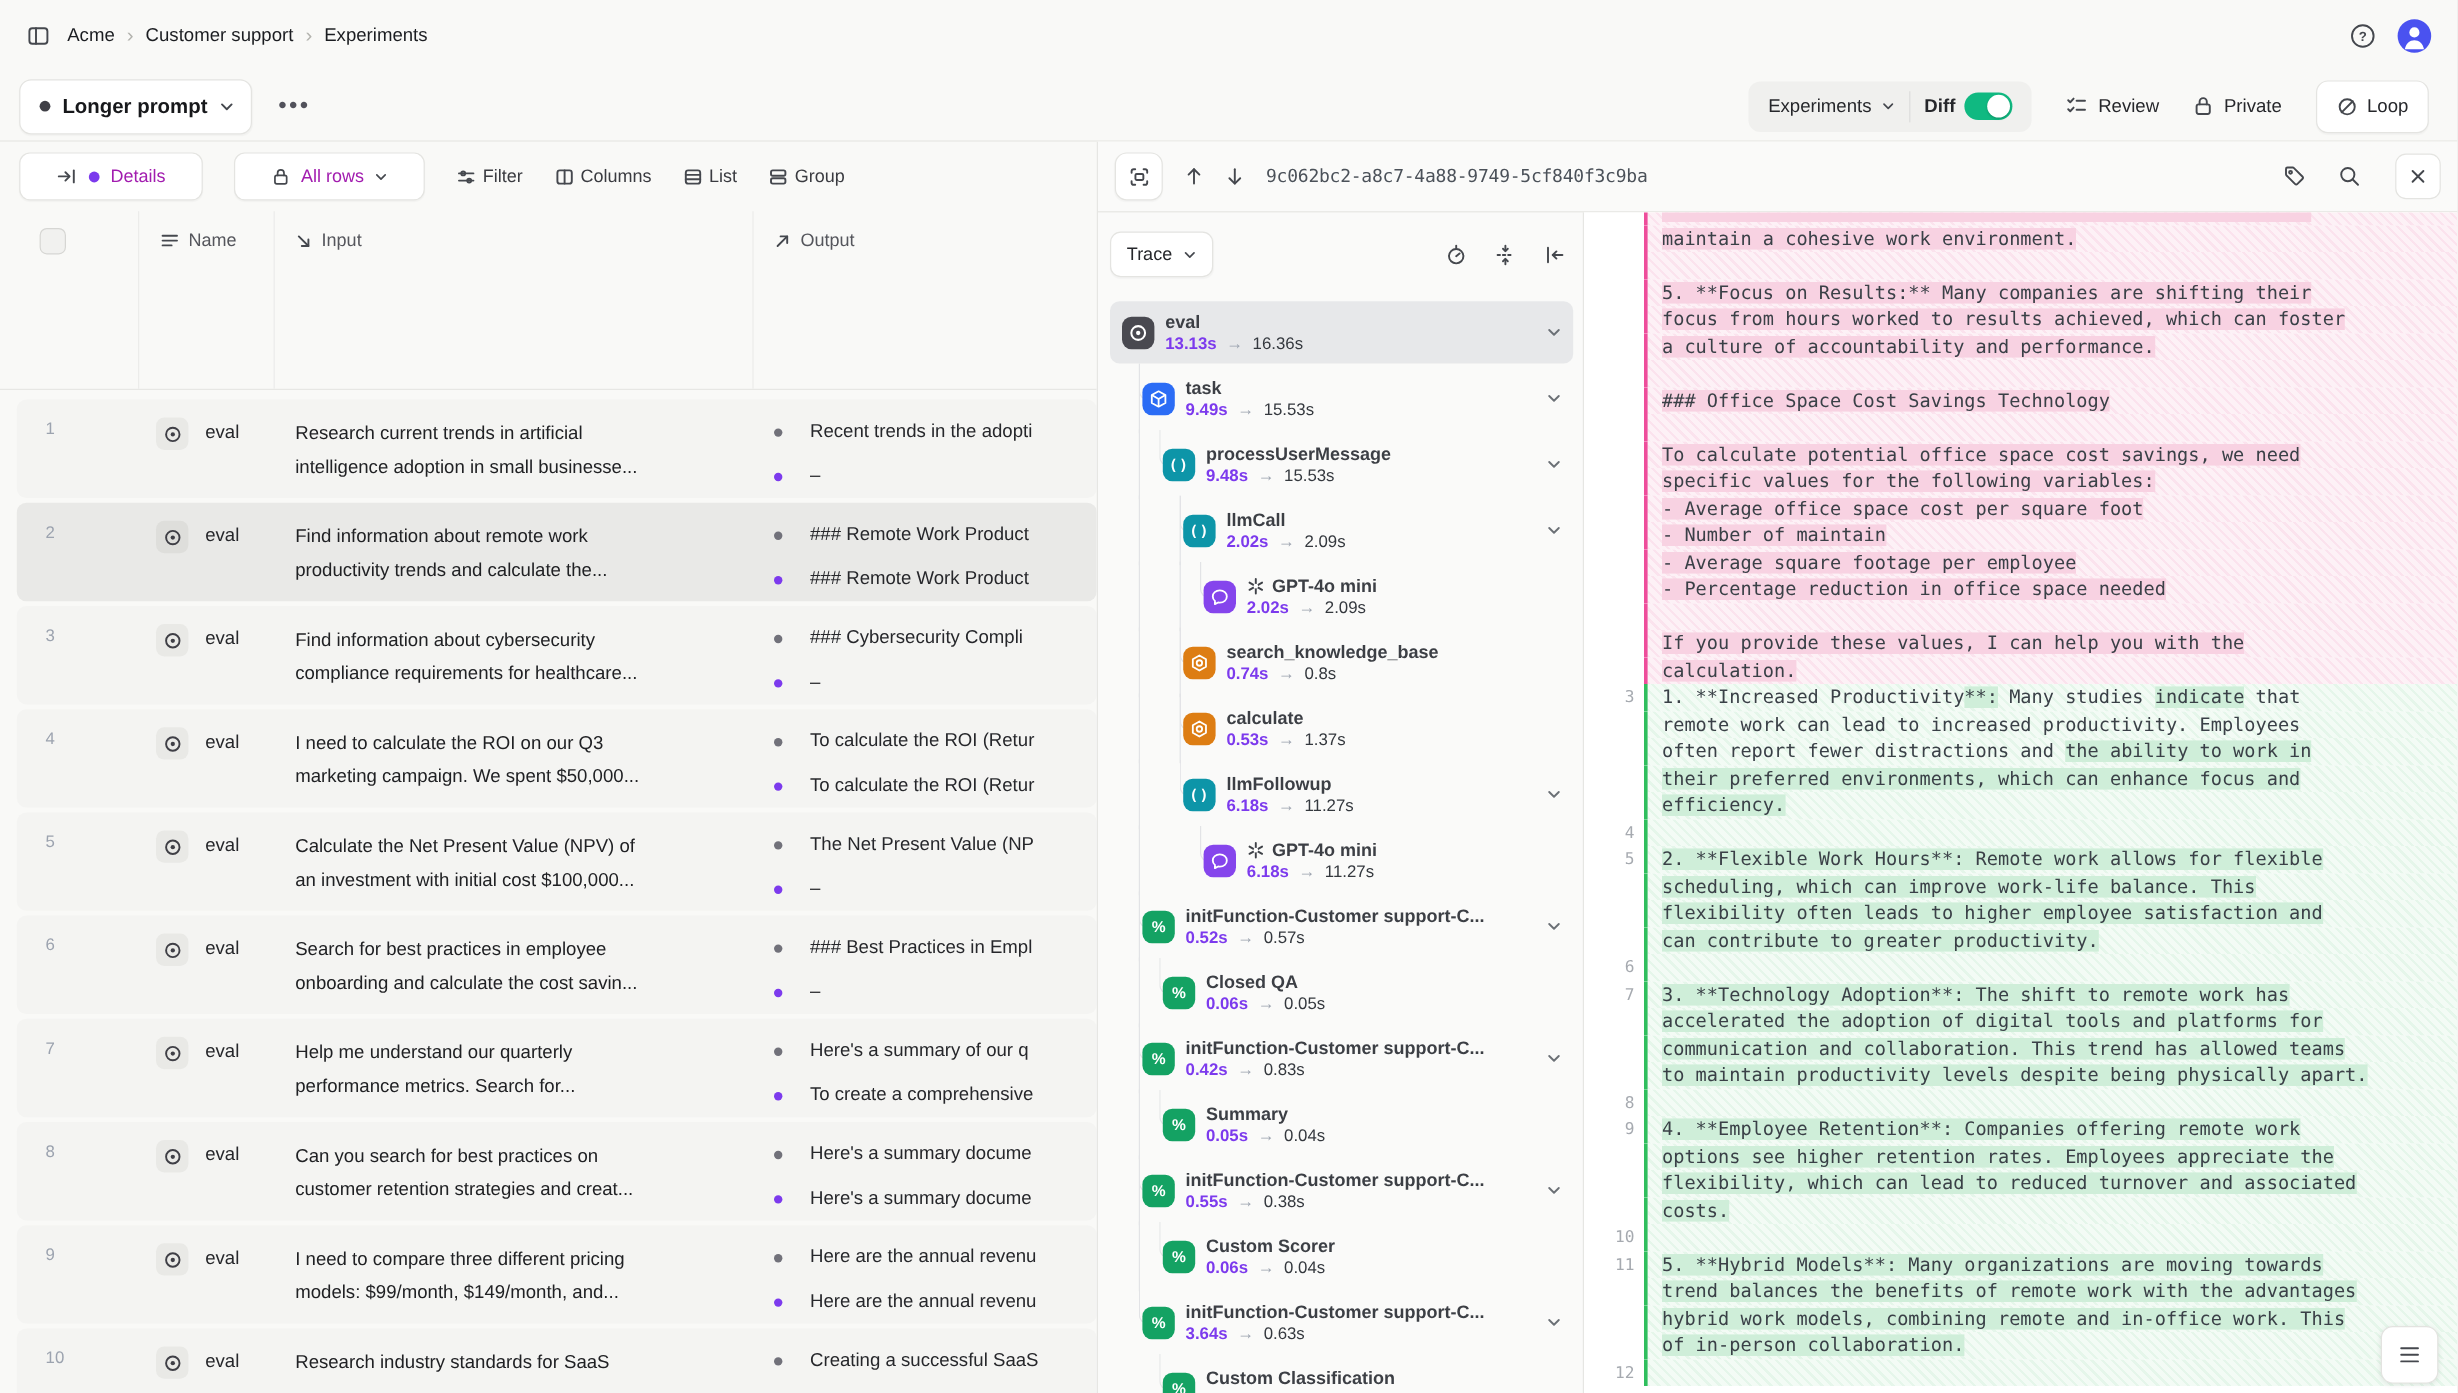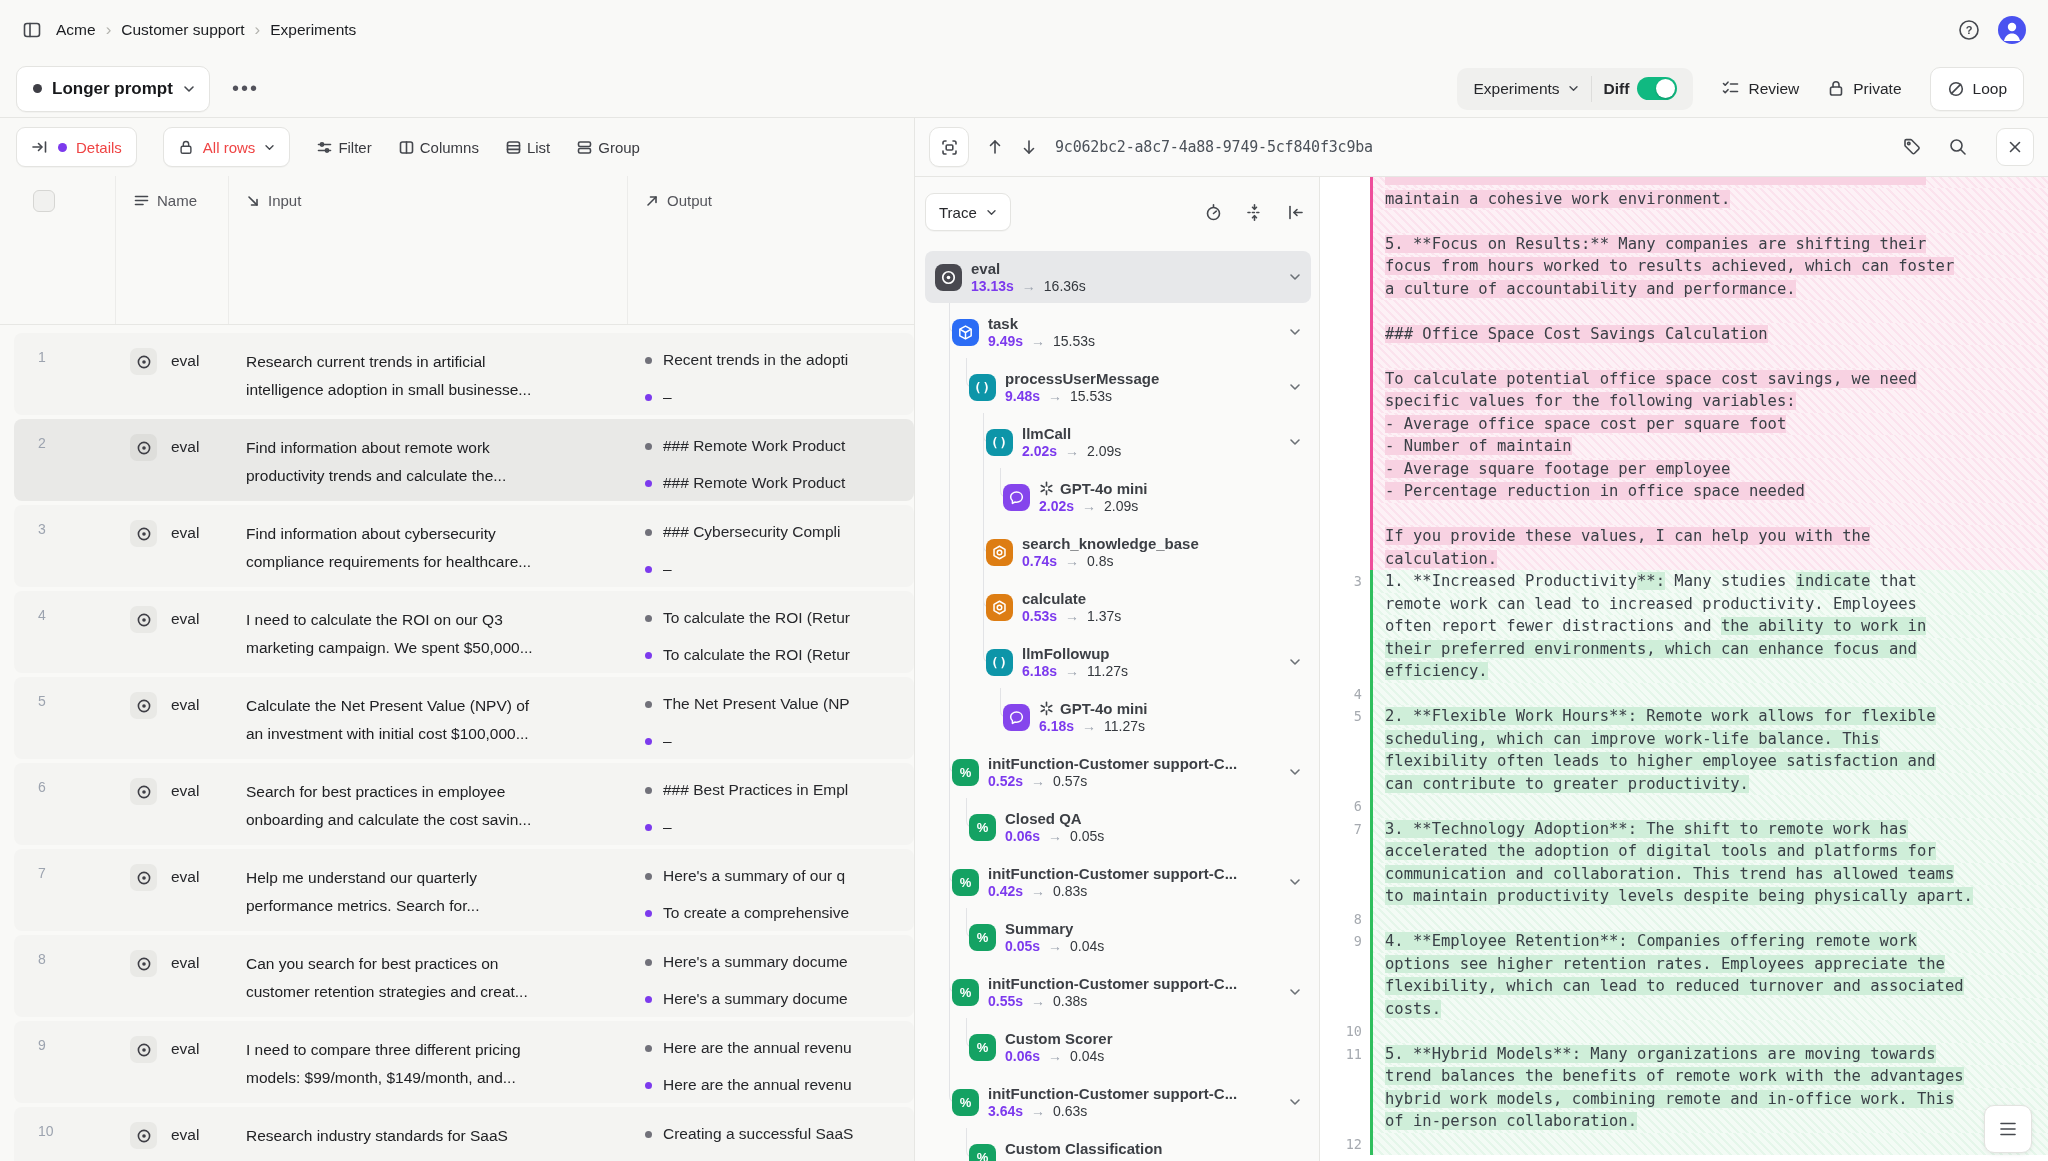--- a/index.html
+++ b/index.html
@@ -30,40 +30,40 @@
   .vg-div{width:1px;height:26px;background:#dddddb;}
   .toggle{width:40px;height:23px;border-radius:12px;background:#10b981;position:relative;}
   .toggle .knob{position:absolute;top:2px;right:2px;width:19px;height:19px;border-radius:50%;background:#fff;box-shadow:0 1px 2px rgba(0,0,0,.2);}
   .txt-btn{display:flex;align-items:center;gap:8px;font-size:15.5px;color:#26272b;}
   .loop-btn{display:flex;align-items:center;gap:8px;height:42px;padding:0 16px;background:#fff;border:1px solid #e4e4e1;border-radius:10px;font-size:15.5px;color:#26272b;box-shadow:0 1px 1px rgba(0,0,0,.03);}
   .diff-label{font-weight:600;}
 
   
   .left-region{position:absolute;left:0;top:118px;width:914px;bottom:0;overflow:hidden;}
   .toolbar{height:58px;display:flex;align-items:center;gap:26px;padding:0 16px;}
-  .tool-pill{display:flex;align-items:center;gap:9px;height:38px;padding:0 14px;background:#fff;border:1px solid #e4e4e1;border-radius:9px;font-size:15px;color:#ef4444;box-shadow:0 1px 1px rgba(0,0,0,.03);}
+  .tool-pill{display:flex;align-items:center;gap:9px;height:38px;padding:0 30px;background:#fff;border:1px solid #e4e4e1;border-radius:9px;font-size:15px;color:#a21caf;box-shadow:0 1px 1px rgba(0,0,0,.03);}
   .tool-flat{display:flex;align-items:center;gap:5px;font-size:15px;color:#3a3b40;}
   .purple-dot{width:9px;height:9px;border-radius:50%;background:#7c3aed;}
 
   .thead{position:relative;height:148px;border-bottom:1px solid #e7e7e4;}
   .thead .vsep{position:absolute;top:0;bottom:0;width:1px;background:#ececea;}
   .th-label{position:absolute;top:16px;display:flex;align-items:center;gap:8px;font-size:15px;color:#55565c;}
   .th-check{position:absolute;left:33px;top:14px;width:20px;height:20px;border:1.5px solid #d6d6d3;border-radius:6px;background:#f1f1ef;}
 
   .rows{padding:8px 0 0 14px;}
   .trow{position:relative;height:82px;margin-bottom:4px;border-radius:8px;background:#f4f4f2;}
   .trow.sel{background:#e9e9e7;}
   .rnum{position:absolute;left:24px;top:16px;font-size:14px;color:#9ca3af;}
   .ricon{position:absolute;left:116px;top:15px;width:27px;height:27px;border-radius:7px;background:#e9e9e6;display:flex;align-items:center;justify-content:center;}
   .trow.sel .ricon{background:#dededb;}
   .rname{position:absolute;left:157px;top:19px;font-size:15.5px;color:#26272b;}
   .rinput{position:absolute;left:232px;top:15px;width:386px;font-size:15.5px;line-height:28px;color:#202124;overflow:hidden;}
   .rinput div{white-space:nowrap;overflow:hidden;}
   .routs{position:absolute;left:631px;top:16px;right:0;overflow:hidden;}
-  .oline{display:flex;align-items:center;gap:11px;height:22px;margin-bottom:15px;white-space:nowrap;}
+  .oline{display:flex;align-items:center;gap:23px;height:22px;margin-bottom:15px;white-space:nowrap;}
   .odot{flex:none;width:7px;height:7px;border-radius:50%;}
   .odot.gray{background:#71717a;} .odot.purple{background:#7c3aed;}
   .otext{font-size:15.5px;color:#26272b;}
 
   
   .right-panel{position:absolute;left:914px;top:118px;right:0;bottom:0;background:#fafaf9;border-left:1px solid #e6e6e3;display:flex;flex-direction:column;}
   .rp-header{height:58px;border-bottom:1px solid #e6e6e3;display:flex;align-items:center;padding:0 14px;gap:18px;flex:none;}
   .frame-btn{width:38px;height:38px;border:1px solid #e4e4e1;border-radius:10px;background:#fff;display:flex;align-items:center;justify-content:center;box-shadow:0 1px 1px rgba(0,0,0,.03);}
   .trace-id{font-family:"DejaVu Sans Mono",monospace;font-size:15px;color:#4b5159;letter-spacing:-0.2px;}
   .rp-spacer{flex:1;}
@@ -990,21 +990,21 @@
             <div class="dline del">
               <span class="lnum"></span>
               <div class="lbody"><span class="hl">a culture of accountability and performance.</span></div>
             </div>
             <div class="dline del">
               <span class="lnum"></span>
               <div class="lbody">&nbsp;</div>
             </div>
             <div class="dline del">
               <span class="lnum"></span>
-              <div class="lbody"><span class="hl">### Office Space Cost Savings Calculation</span></div>
+              <div class="lbody"><span class="hl">### Office Space Cost Savings Technology</span></div>
             </div>
             <div class="dline del">
               <span class="lnum"></span>
               <div class="lbody">&nbsp;</div>
             </div>
             <div class="dline del">
               <span class="lnum"></span>
               <div class="lbody"><span class="hl">To calculate potential office space cost savings, we need</span></div>
             </div>
             <div class="dline del">

